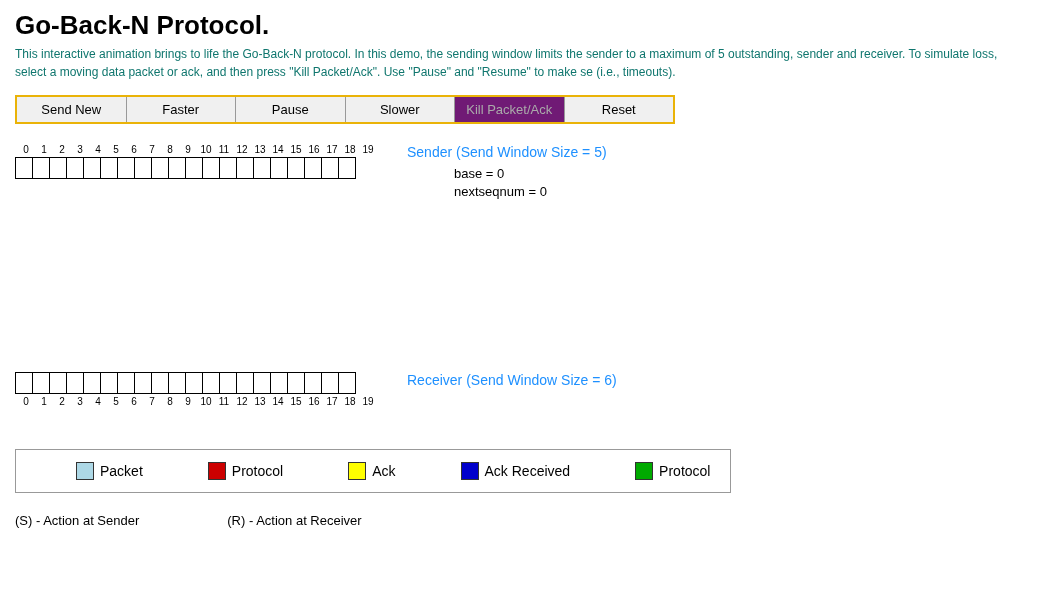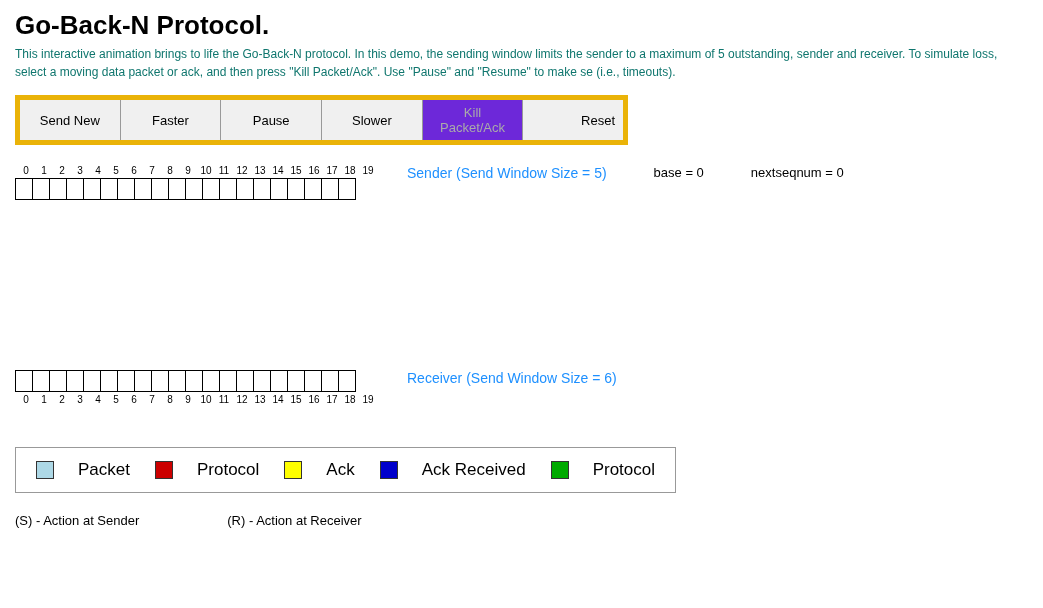--- a/index.html
+++ b/index.html
@@ -18,41 +18,40 @@
       color: #000;
     }
     .description {
       color: #0f766e;
       font-size: 12px;
       margin-bottom: 14px;
       line-height: 1.5;
     }
     .toolbar {
       display: flex;
-      border: 5px solid #eab308;
-      width: 613px;
+      border: 2px solid #eab308;
+      width: 660px;
       margin-bottom: 20px;
     }
     .toolbar button {
       flex: 1;
       padding: 5px 8px;
       border: none;
       border-right: 1px solid #999;
       background: #f0f0f0;
       cursor: pointer;
       font-size: 13px;
       color: #000;
     }
     .toolbar button:last-child {
       border-right: none;
-      text-align: right;
     }
     .toolbar button:disabled, .toolbar button.disabled {
       color: #aaa;
-      background: #6d28d9;
+      background: #701a75;
     }
     .section {
       display: flex;
       align-items: flex-start;
       margin-bottom: 30px;
     }
     .window-area {
       display: flex;
       flex-direction: column;
       margin-right: 30px;
@@ -73,21 +72,21 @@
     }
     .box {
       width: 18px;
       height: 22px;
       border: 1px solid #000;
       background: #fff;
       margin-right: -1px;
     }
     .info-area {
       display: flex;
-      flex-direction: row;
+      flex-direction: column;
       justify-content: center;
     }
     .info-title {
       color: #1e90ff;
       font-size: 14px;
       margin-bottom: 6px;
     }
     .info-line {
       font-size: 13px;
       margin-bottom: 3px;
@@ -103,22 +102,23 @@
       padding: 12px 20px;
       display: inline-flex;
       align-items: center;
       gap: 25px;
       margin-top: 10px;
       margin-bottom: 15px;
     }
     .legend-item {
       display: flex;
       align-items: center;
-      gap: 24px;
-      font-size: 17px;
+      gap: 6px;
+      font-size: 14px;
+      margin-left: 40px;
     }
     .legend-color {
       width: 18px;
       height: 18px;
       border: 1px solid #333;
     }
     .footer-note {
       font-size: 13px;
       display: flex;
       gap: 88px;

